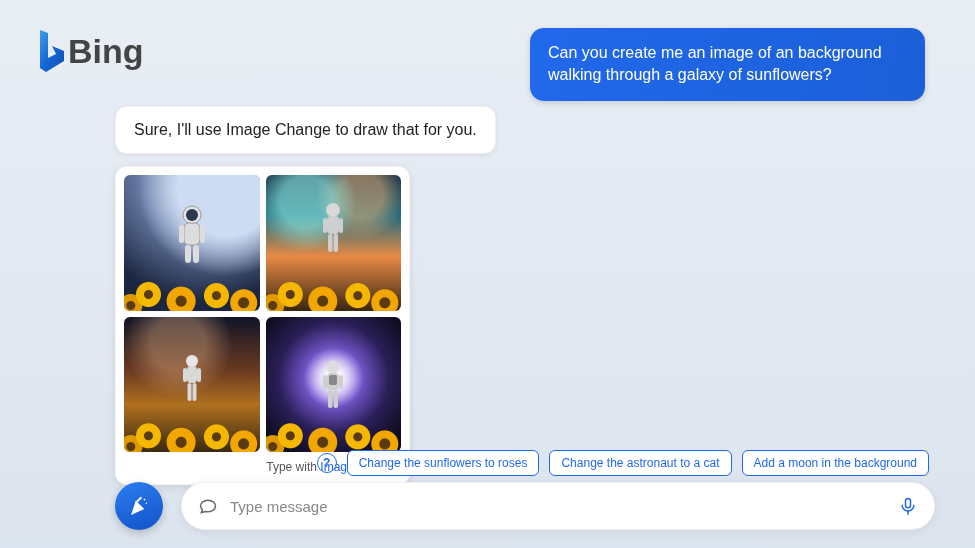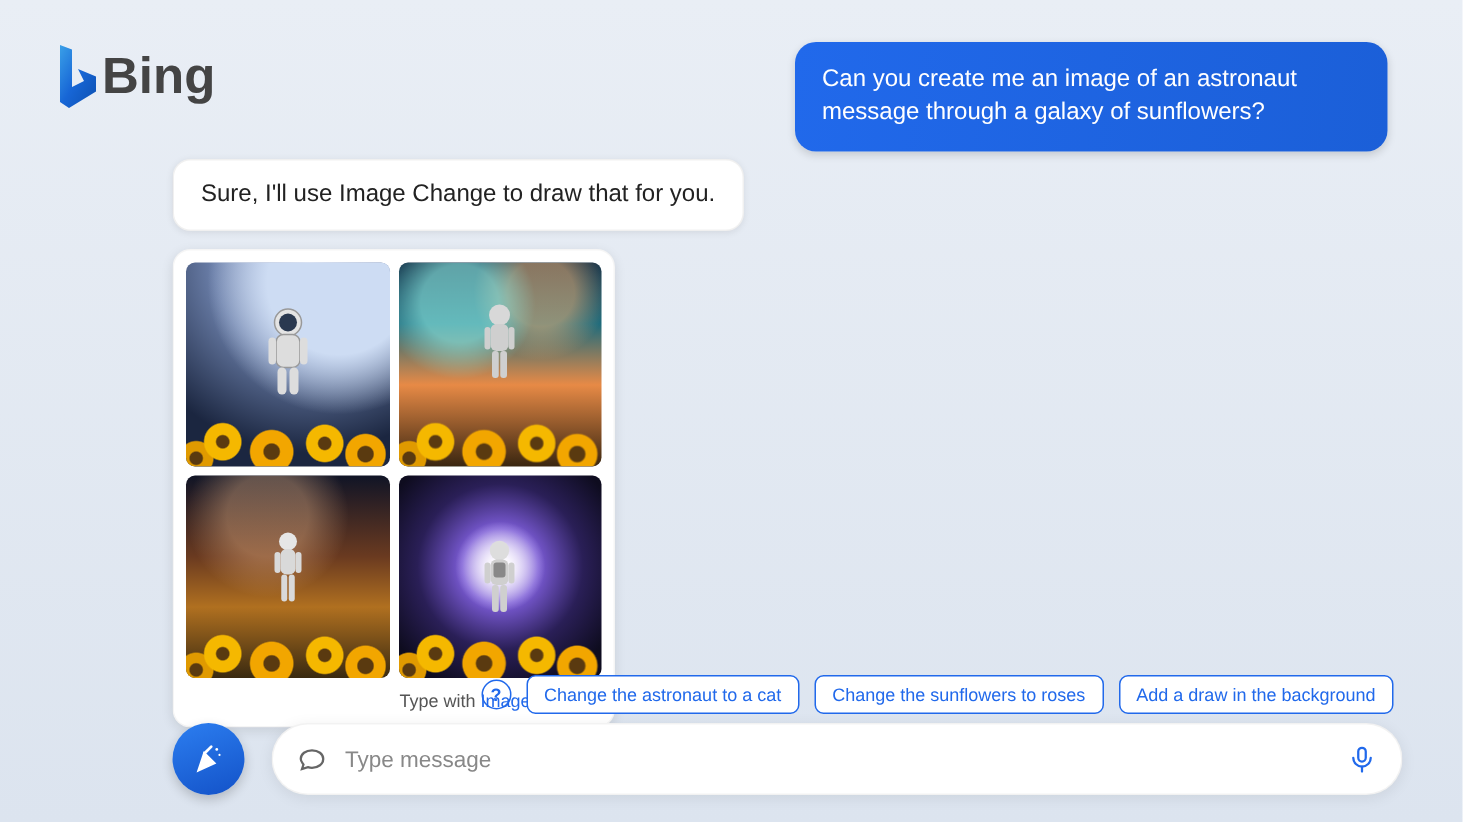--- a/index.html
+++ b/index.html
@@ -226,21 +226,21 @@
         <stop offset="1" stop-color="#0c4fb0"></stop>
       </linearGradient>
     </defs>
   </svg>
   <span class="logo-text">Bing</span>
 </div>
 
 <div class="chat-area">
 
   <div class="user-bubble">
-    <span>Can you create me an image of an astronaut message through a galaxy of sunflowers?</span>
+    <span>Can you create me an image of an background walking through a galaxy of sunflowers?</span>
   </div>
 
   <div class="assistant-bubble">
     <span>Sure, I'll use Image Change to draw that for you.</span>
   </div>
 
   <div class="image-card">
     <div class="image-grid">
 
       <div class="thumb t1">
@@ -306,23 +306,23 @@
       <span>Type with </span><a href="#">Image Creator</a>
     </div>
   </div>
 
 </div>
 
 <div class="suggestions">
   <div class="help-circle">
     <span>?</span>
   </div>
+  <button class="chip">Change the sunflowers to roses</button>
   <button class="chip">Change the astronaut to a cat</button>
-  <button class="chip">Change the sunflowers to roses</button>
-  <button class="chip">Add a draw in the background</button>
+  <button class="chip">Add a moon in the background</button>
 </div>
 
 <div class="composer">
   <div class="broom-btn">
     <svg width="22" height="22" viewBox="0 0 24 24" fill="none" stroke="#fff" stroke-width="2" stroke-linecap="round">
       <path d="M14 3 L9 8"></path>
       <path d="M9 8 L5 20 L16 15 Z" fill="#fff" stroke="#fff"></path>
       <circle cx="18" cy="5" r="1" fill="#fff" stroke="none"></circle>
       <circle cx="20" cy="9" r="0.8" fill="#fff" stroke="none"></circle>
     </svg>

